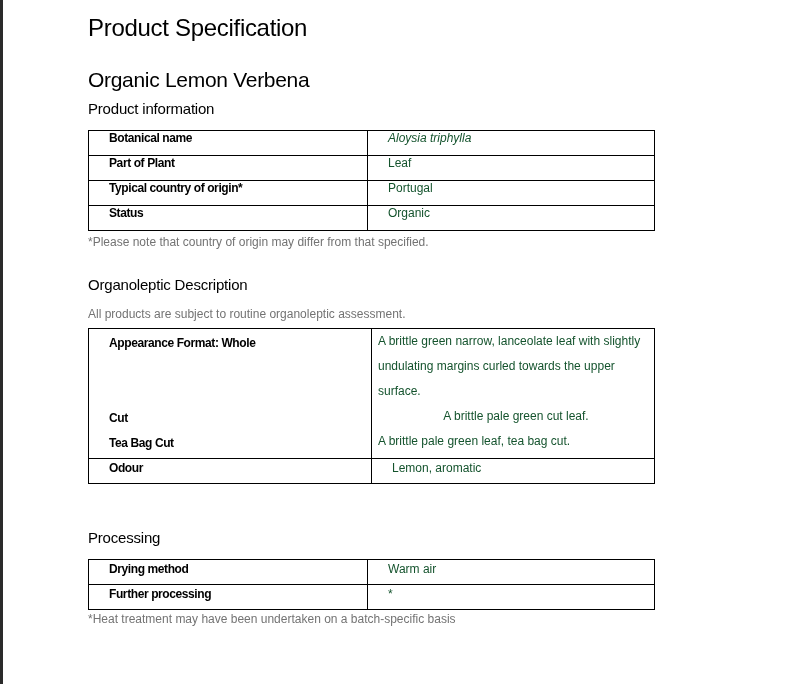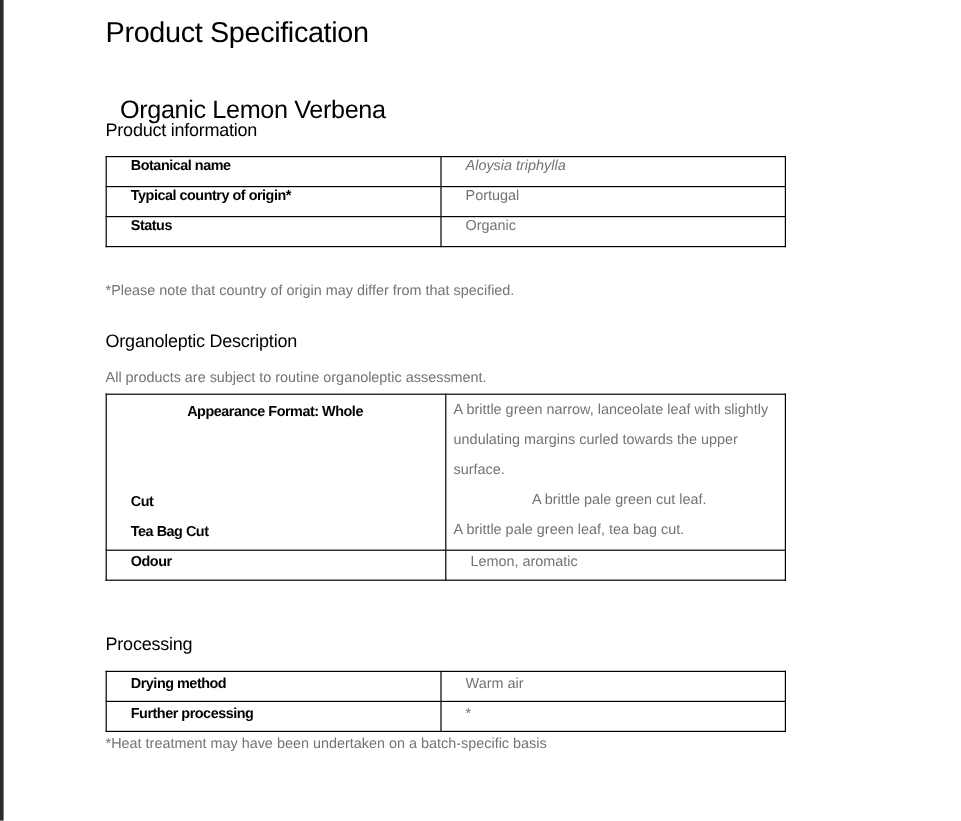--- a/index.html
+++ b/index.html
@@ -2,27 +2,27 @@
 <html><head>
   <meta charset="utf-8">
   <style>
     html, body { margin: 0; padding: 0; }
     body {
       width: 801px; height: 684px; background: #ffffff; position: relative; overflow: hidden;
       font-family: "Liberation Sans", "DejaVu Sans", sans-serif; color: #000;
     }
     .edge { position: absolute; left: 0; top: 0; width: 3px; height: 684px; background: #2a2a2a; }
     h1.title { position: absolute; left: 88px; top: 14px; margin: 0; font-size: 24px; font-weight: normal; letter-spacing: -0.3px; }
-    h2.product { position: absolute; left: 88px; top: 68px; margin: 12px; font-size: 21px; font-weight: normal; letter-spacing: -0.3px; }
+    h2.product { position: absolute; left: 88px; top: 68px; margin: 0; font-size: 21px; font-weight: normal; letter-spacing: -0.3px; }
     h3.sec { position: absolute; left: 88px; margin: 0; font-size: 15px; font-weight: normal; letter-spacing: -0.2px; }
     .note { position: absolute; left: 88px; font-size: 12px; color: #737373; }
     table.spec { position: absolute; border-collapse: collapse; table-layout: fixed; font-size: 12px; }
     table.spec td { border: 1.5px solid #000; padding: 0 20px; vertical-align: top; }
     table.spec td.k { font-weight: bold; letter-spacing: -0.4px; font-size: 12px; }
-    table.spec td.v { color: #737373; border-left: 1px solid #888; }
+    table.spec td.v { color: #14532d; border-left: 1px solid #888; }
     .it { font-style: italic; }
     .line { display: block; height: 25px; line-height: 20px; }
     .ml { line-height: 25px; margin-top: 27px; }
   </style>
 </head>
 <body>
 
 <div class="edge"></div>
 
 <h1 class="title">Product Specification</h1>
@@ -34,20 +34,24 @@
   <colgroup>
       <col style="width:279px">
       <col style="width:287px">
     </colgroup>
   <tbody>
       <tr style="height:25px">
     <td class="k">Botanical name</td>
     <td class="v it">Aloysia triphylla</td>
   </tr>
   <tr style="height:25px">
+    <td class="k">Part of Plant</td>
+    <td class="v">Leaf</td>
+  </tr>
+  <tr style="height:25px">
     <td class="k">Typical country of origin*</td>
     <td class="v">Portugal</td>
   </tr>
   <tr style="height:25px">
     <td class="k">Status</td>
     <td class="v">Organic</td>
   </tr>
 </tbody>
   </table>
 <div class="note" style="top:235px;">*Please note that country of origin may differ from that specified.</div>
@@ -56,21 +60,21 @@
 <div class="note" style="top:307px;">All products are subject to routine organoleptic assessment.</div>
 
 <table class="spec" style="left:88px; top:328px; width:566px;">
   <colgroup>
       <col style="width:283px">
       <col style="width:283px">
     </colgroup>
   <tbody>
       <tr>
     <td class="k" style="padding-top:4px; border-bottom:1.5px solid #000;">
-      <span class="line" style="height:75px;margin-left:47px;">Appearance Format: Whole</span>
+      <span class="line" style="height:75px;">Appearance Format: Whole</span>
       <span class="line">Cut</span>
       <span class="line">Tea Bag Cut</span>
     </td>
     <td class="v ml" style="padding-left:6px; padding-right:0; padding-top:0; white-space:nowrap;">
       <span class="line" style="line-height:25px;">A brittle green narrow, lanceolate leaf with slightly</span>
       <span class="line" style="line-height:25px;">undulating margins curled towards the upper</span>
       <span class="line" style="line-height:25px;">surface.</span>
       <span class="line" style="line-height:25px;text-align:center;">A brittle pale green cut leaf.</span>
       <span class="line" style="line-height:25px;">A brittle pale green leaf, tea bag cut.</span>
     </td>

